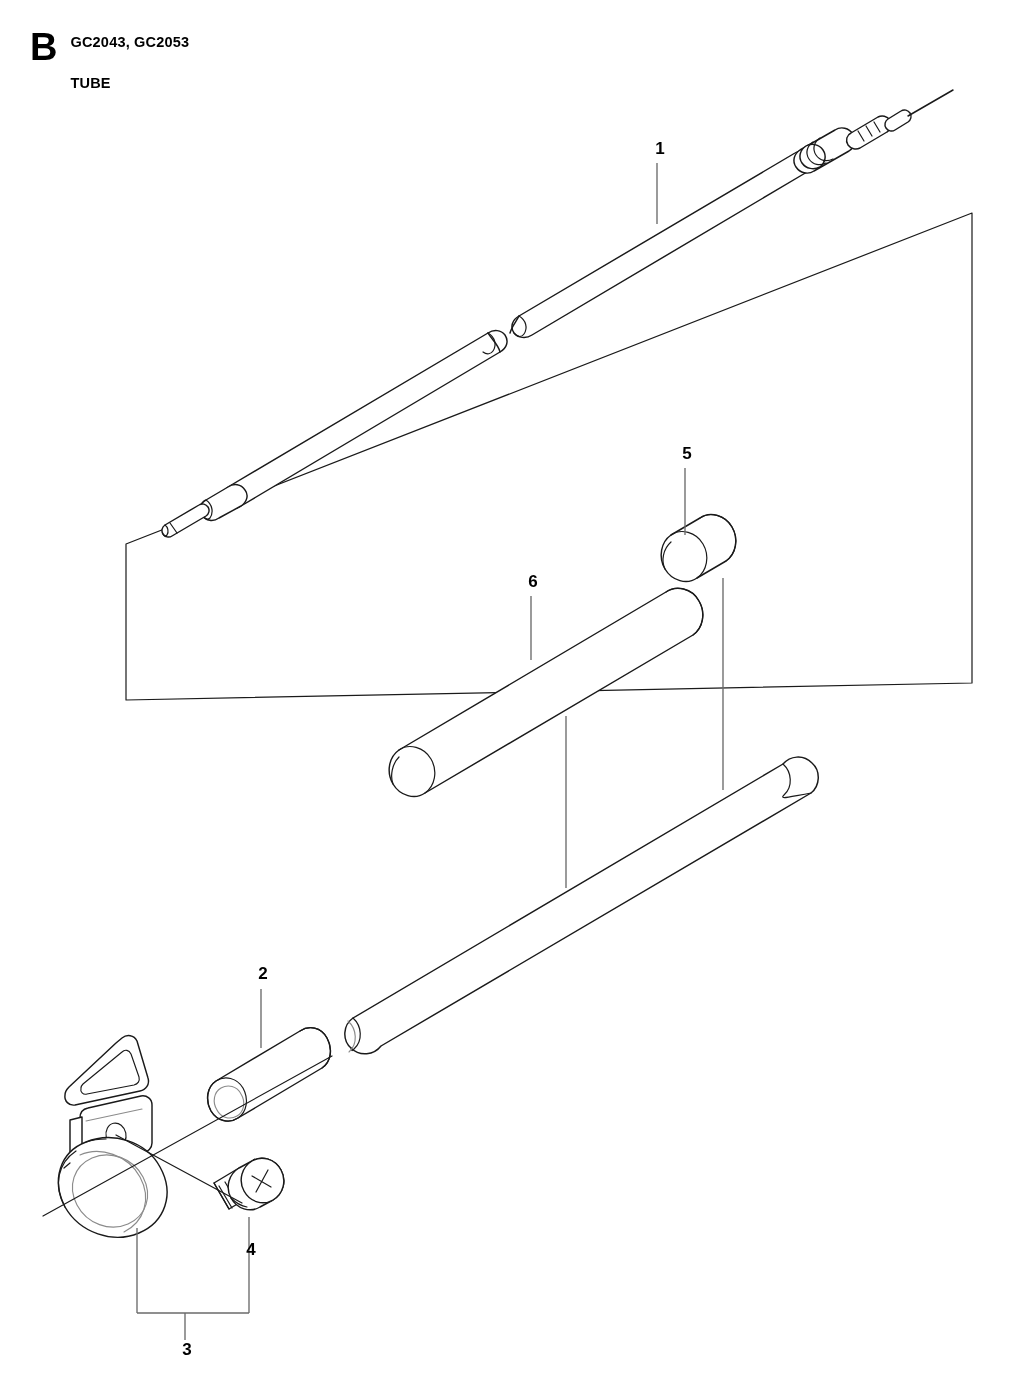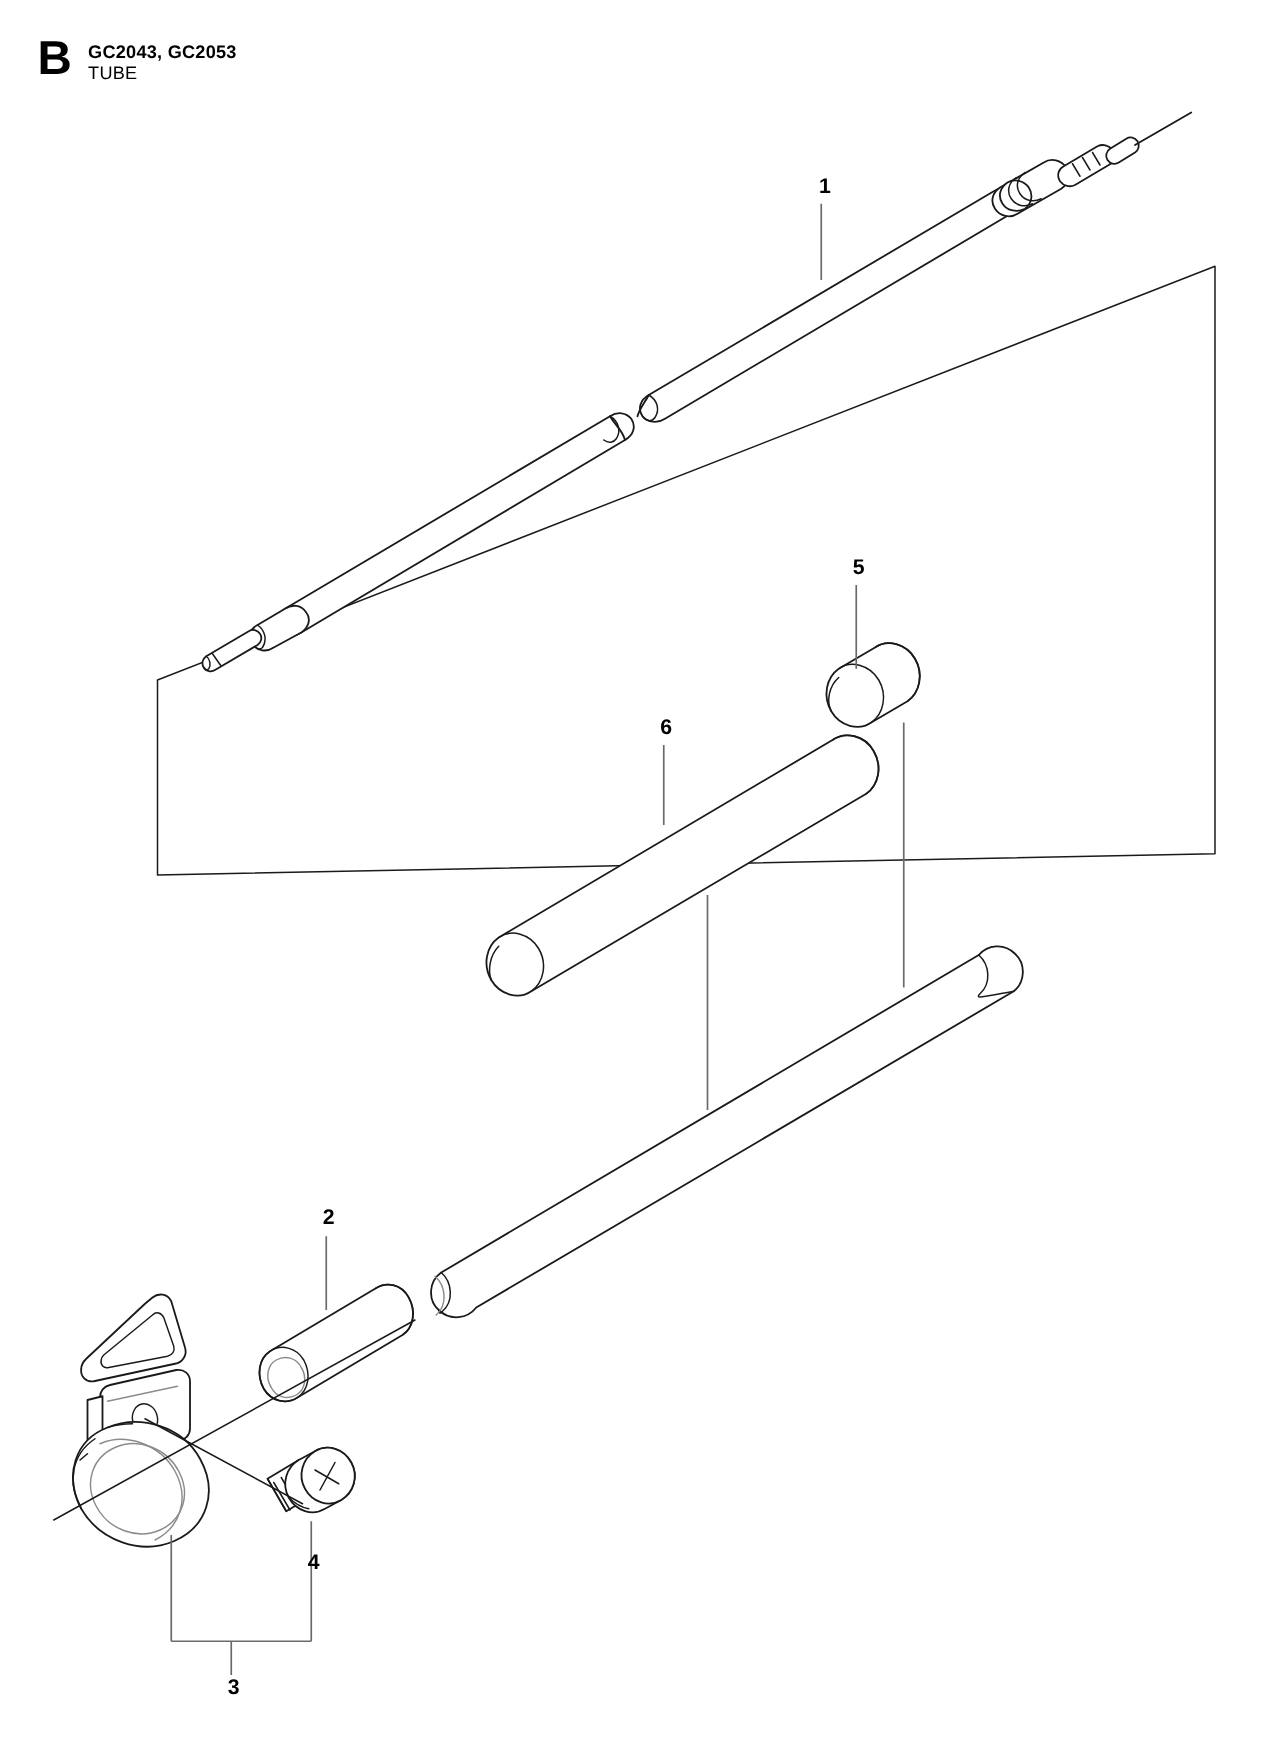--- a/index.html
+++ b/index.html
@@ -38,32 +38,33 @@
     font-weight: bold;
     font-size: 38px;
     line-height: 38px;
     color: #000;
     letter-spacing: -1px;
   }
   .header-text {
     display: flex;
     flex-direction: column;
     padding-top: 6px;
+    gap: 24px;
   }
   .model-line {
     font-family: "Liberation Sans", sans-serif;
     font-weight: bold;
     font-size: 14.5px;
     line-height: 17px;
     letter-spacing: 0.2px;
     color: #000;
   }
   .title-line {
     font-family: "Liberation Sans", sans-serif;
-    font-weight: normal;
+    font-weight: bold;
     font-size: 14.5px;
     line-height: 17px;
     letter-spacing: 0.2px;
     color: #000;
   }
 
   
   #drawing {
     position: absolute;
     left: 0;

